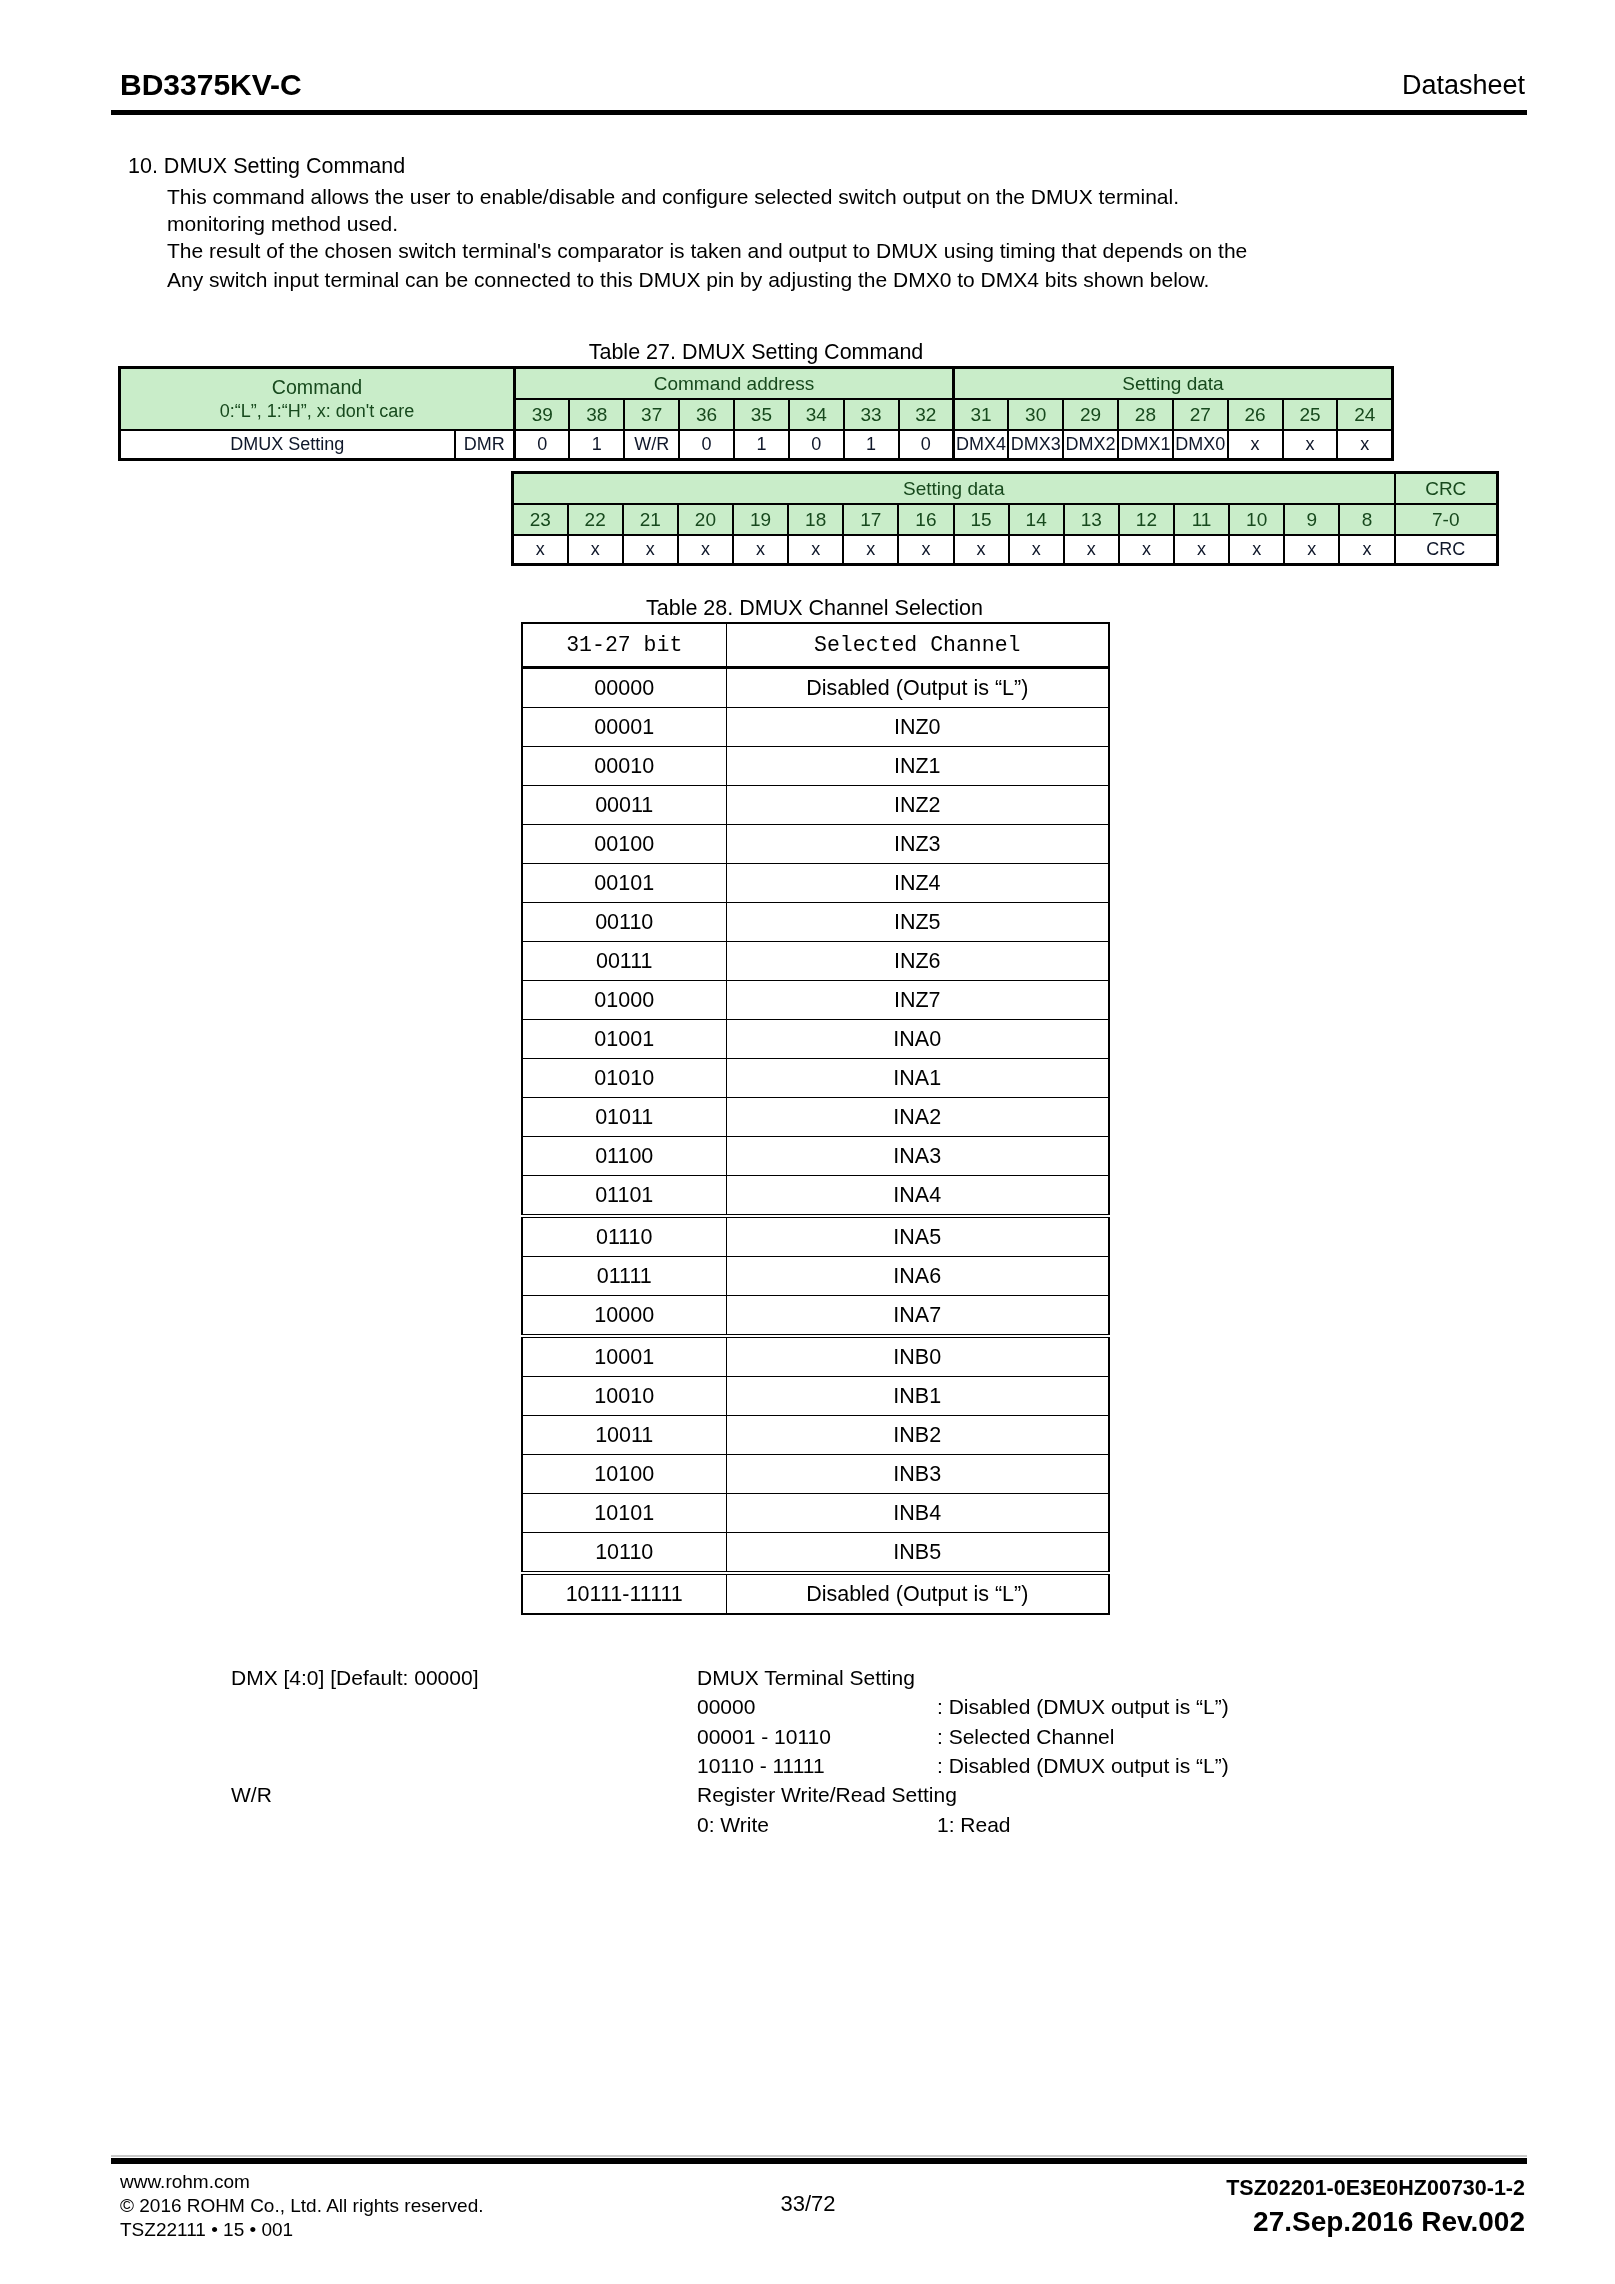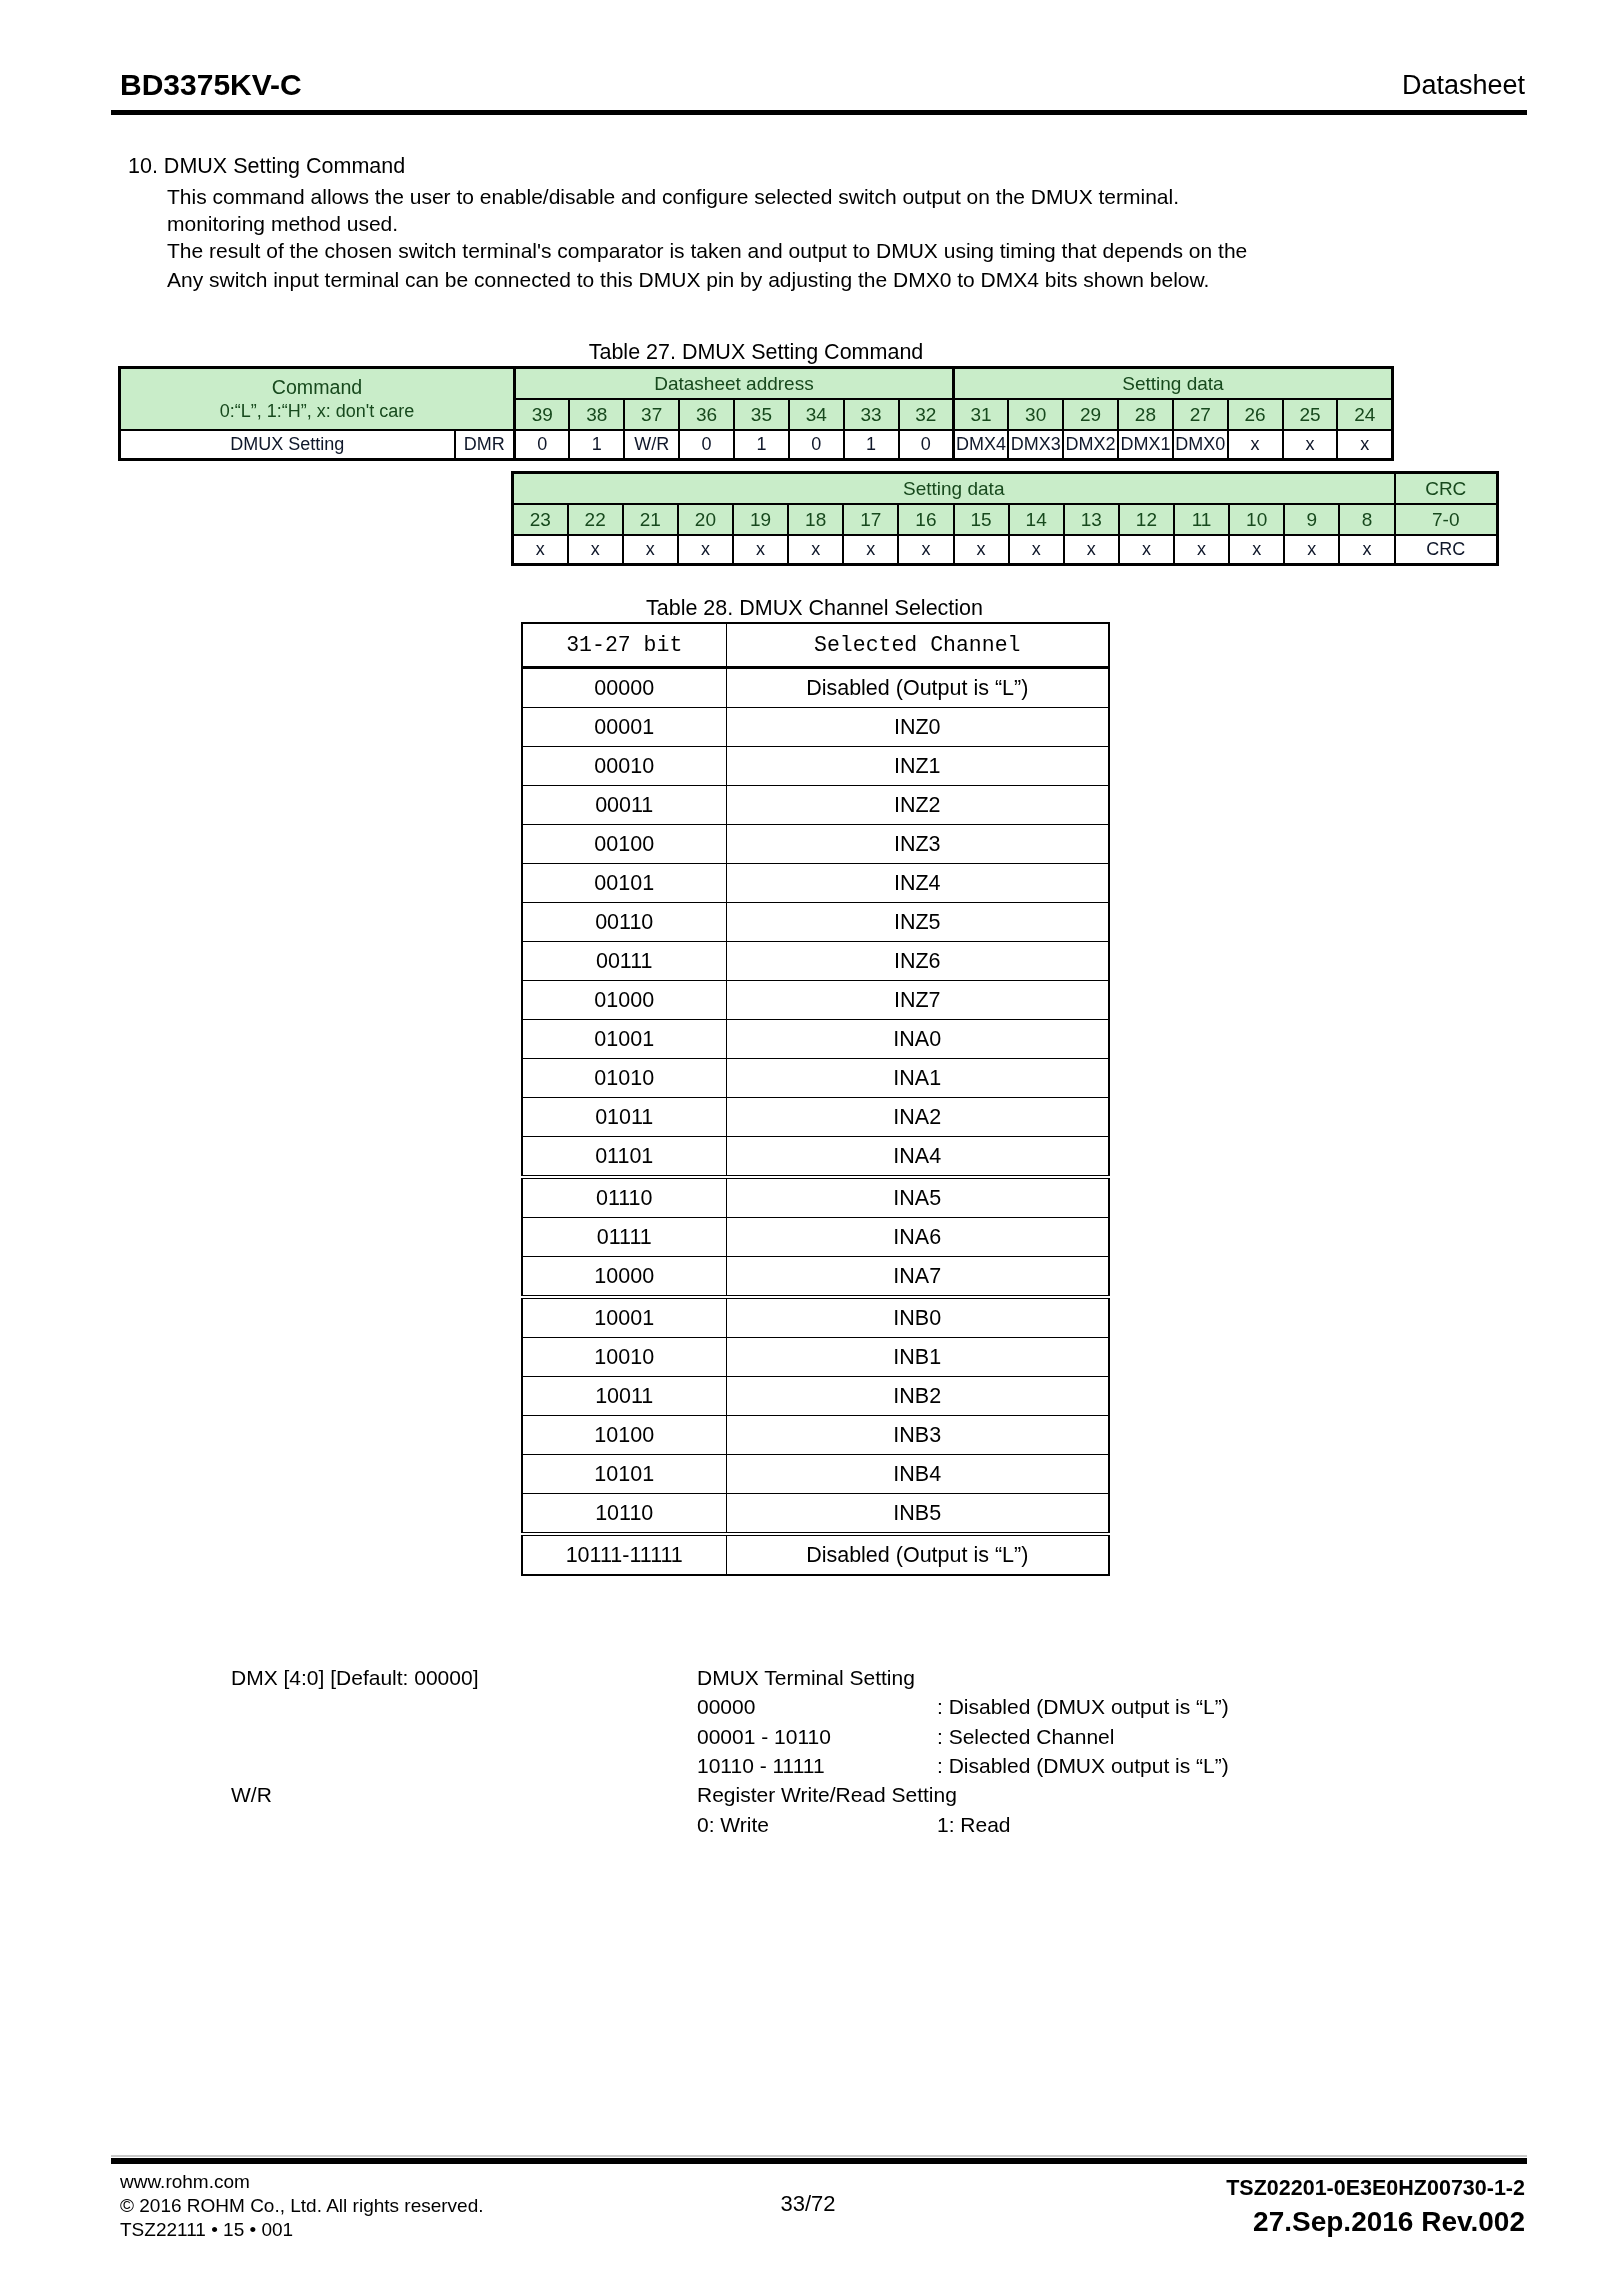--- a/index.html
+++ b/index.html
@@ -99,21 +99,21 @@
         <col>
         <col>
         <col>
     </colgroup>
     <tbody>
         <tr class="r1">
       <th class="g cmd" rowspan="2" colspan="2">
         <div class="l1">Command</div>
         <div class="l2">0:“L”, 1:“H”, x: don't care</div>
       </th>
-      <th class="g vl" colspan="8">Datasheet address</th>
+      <th class="g vl" colspan="8">Command address</th>
       <th class="g vl" colspan="8">Setting data</th>
     </tr>
     <tr class="r2">
       <th class="g vl">39</th>
       <th class="g">38</th>
       <th class="g">37</th>
       <th class="g">36</th>
       <th class="g">35</th>
       <th class="g">34</th>
       <th class="g">33</th>
@@ -270,20 +270,24 @@
         </tr>
     <tr>
           <td>01010</td>
           <td>INA1</td>
         </tr>
     <tr>
           <td>01011</td>
           <td>INA2</td>
         </tr>
     <tr>
+          <td>01100</td>
+          <td>INA3</td>
+        </tr>
+    <tr>
           <td>01101</td>
           <td>INA4</td>
         </tr>
     <tr class="dbl">
           <td>01110</td>
           <td>INA5</td>
         </tr>
     <tr>
           <td>01111</td>
           <td>INA6</td>

